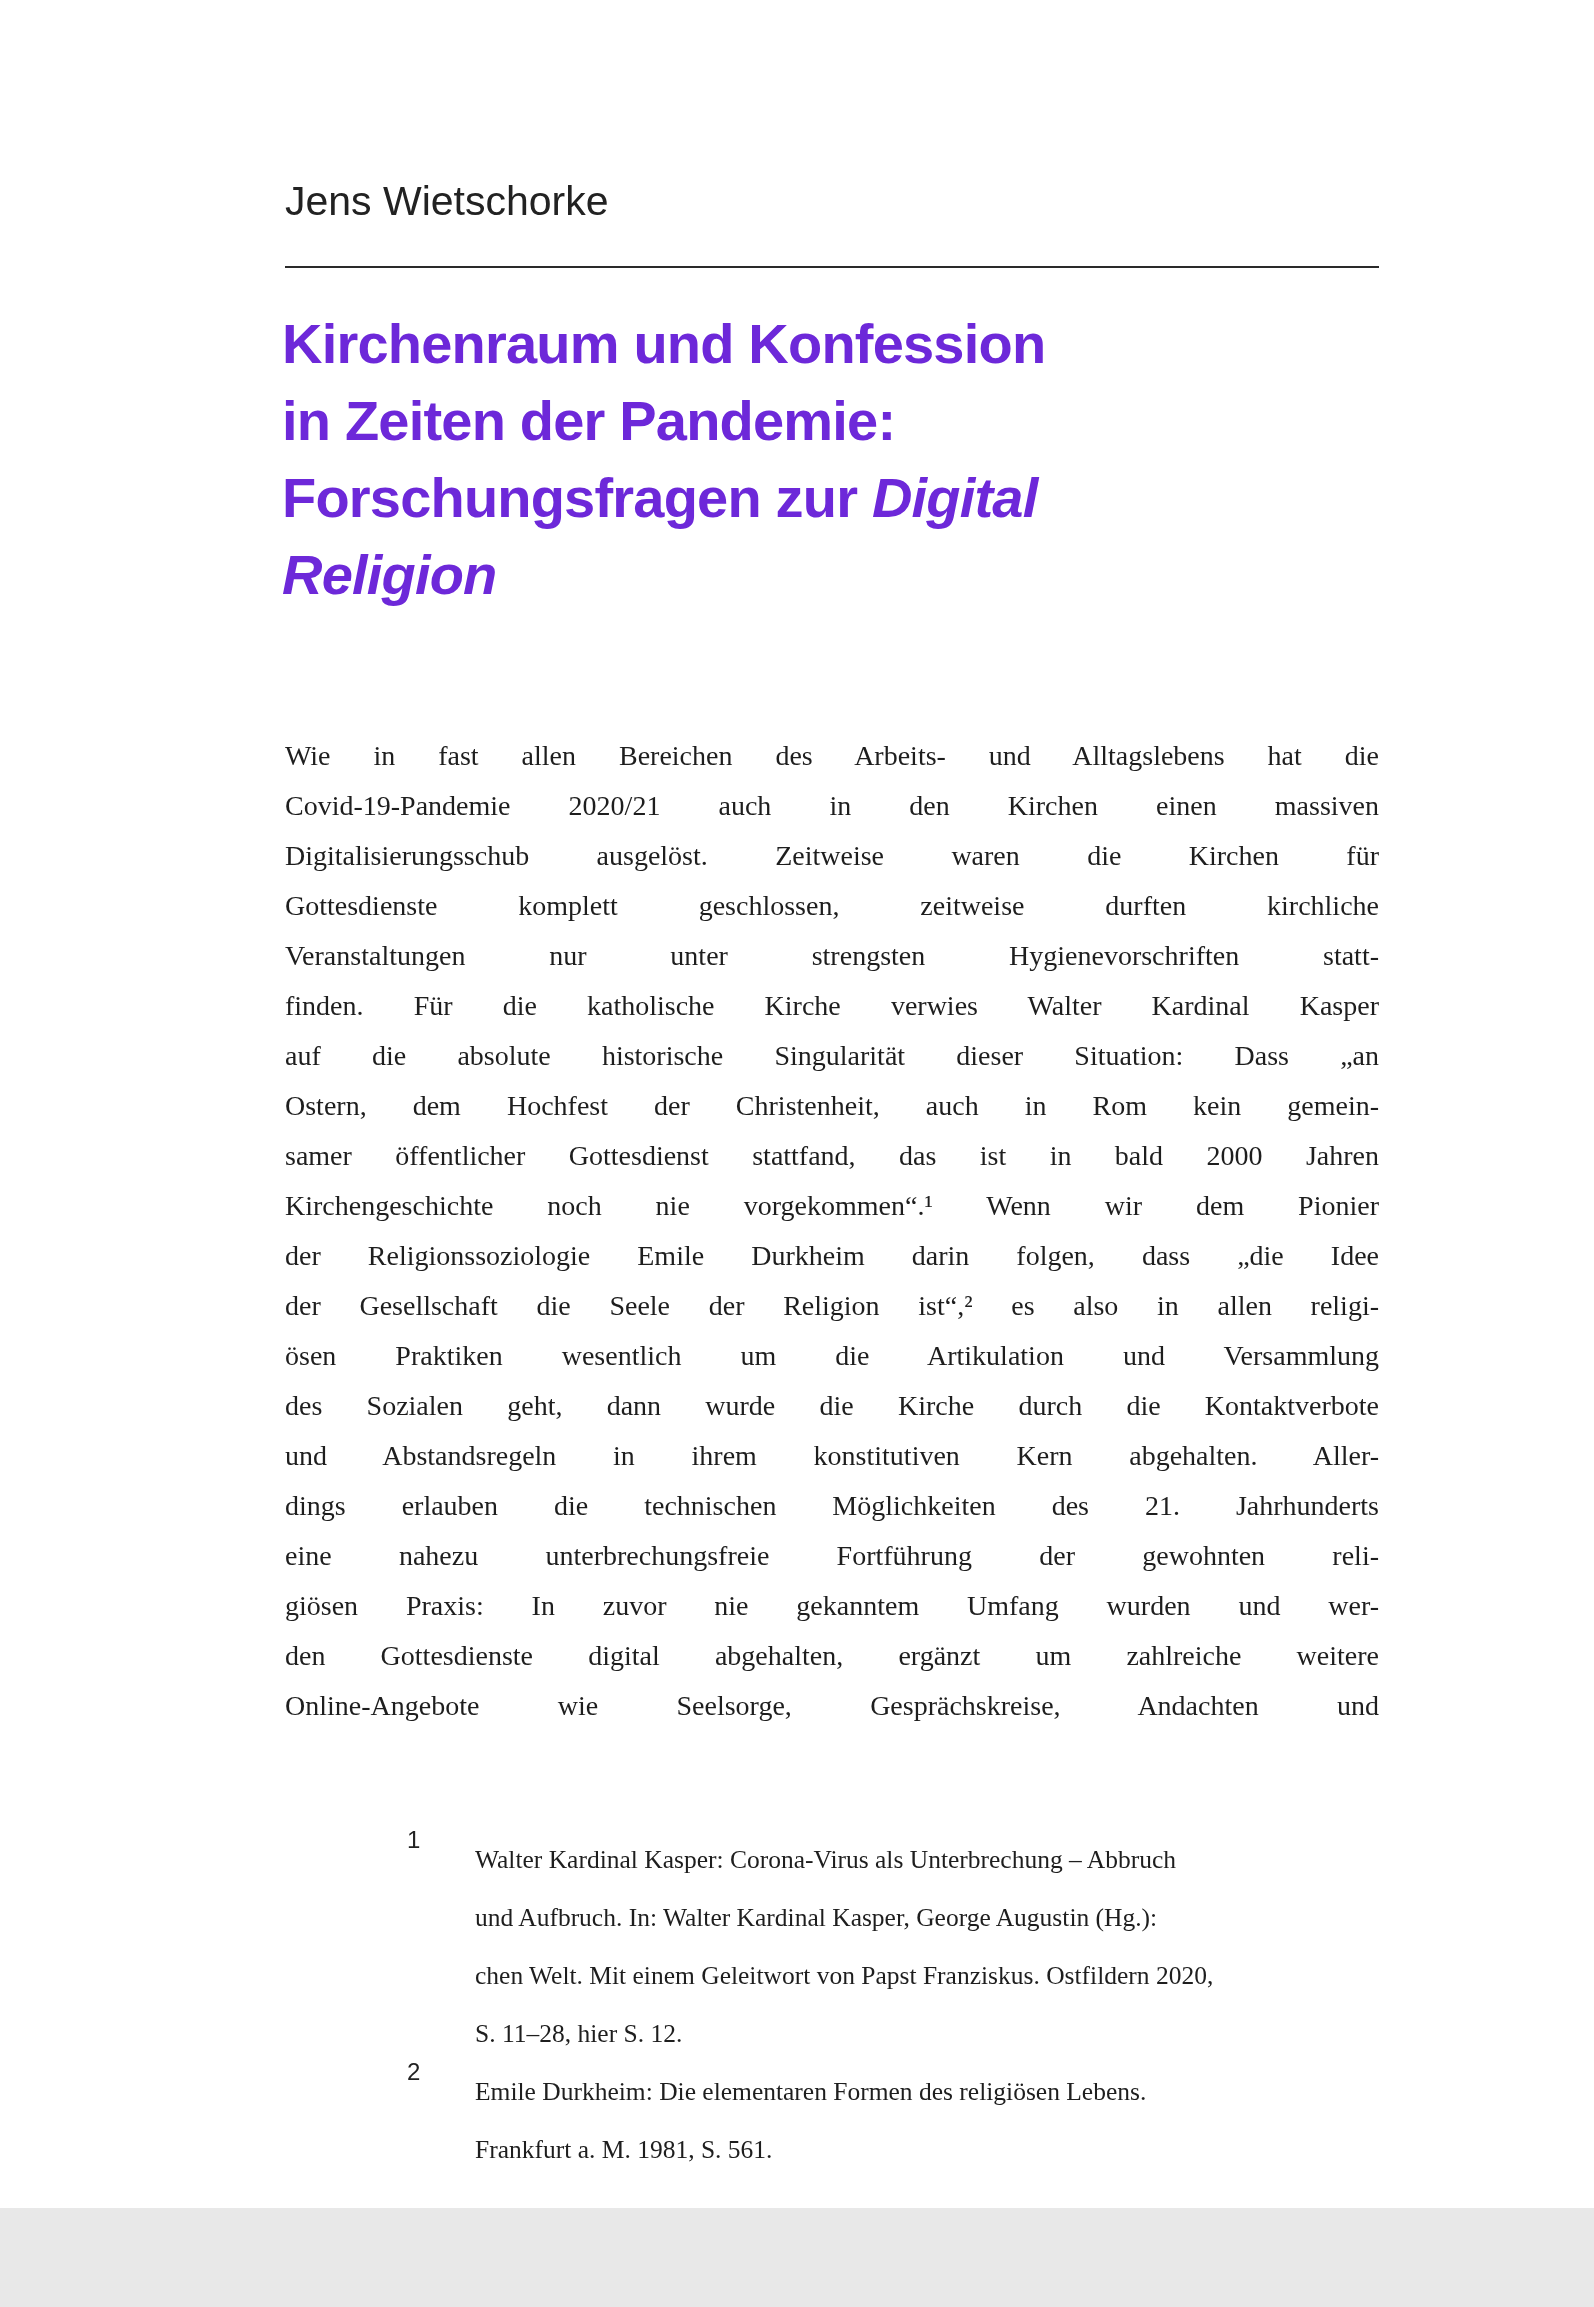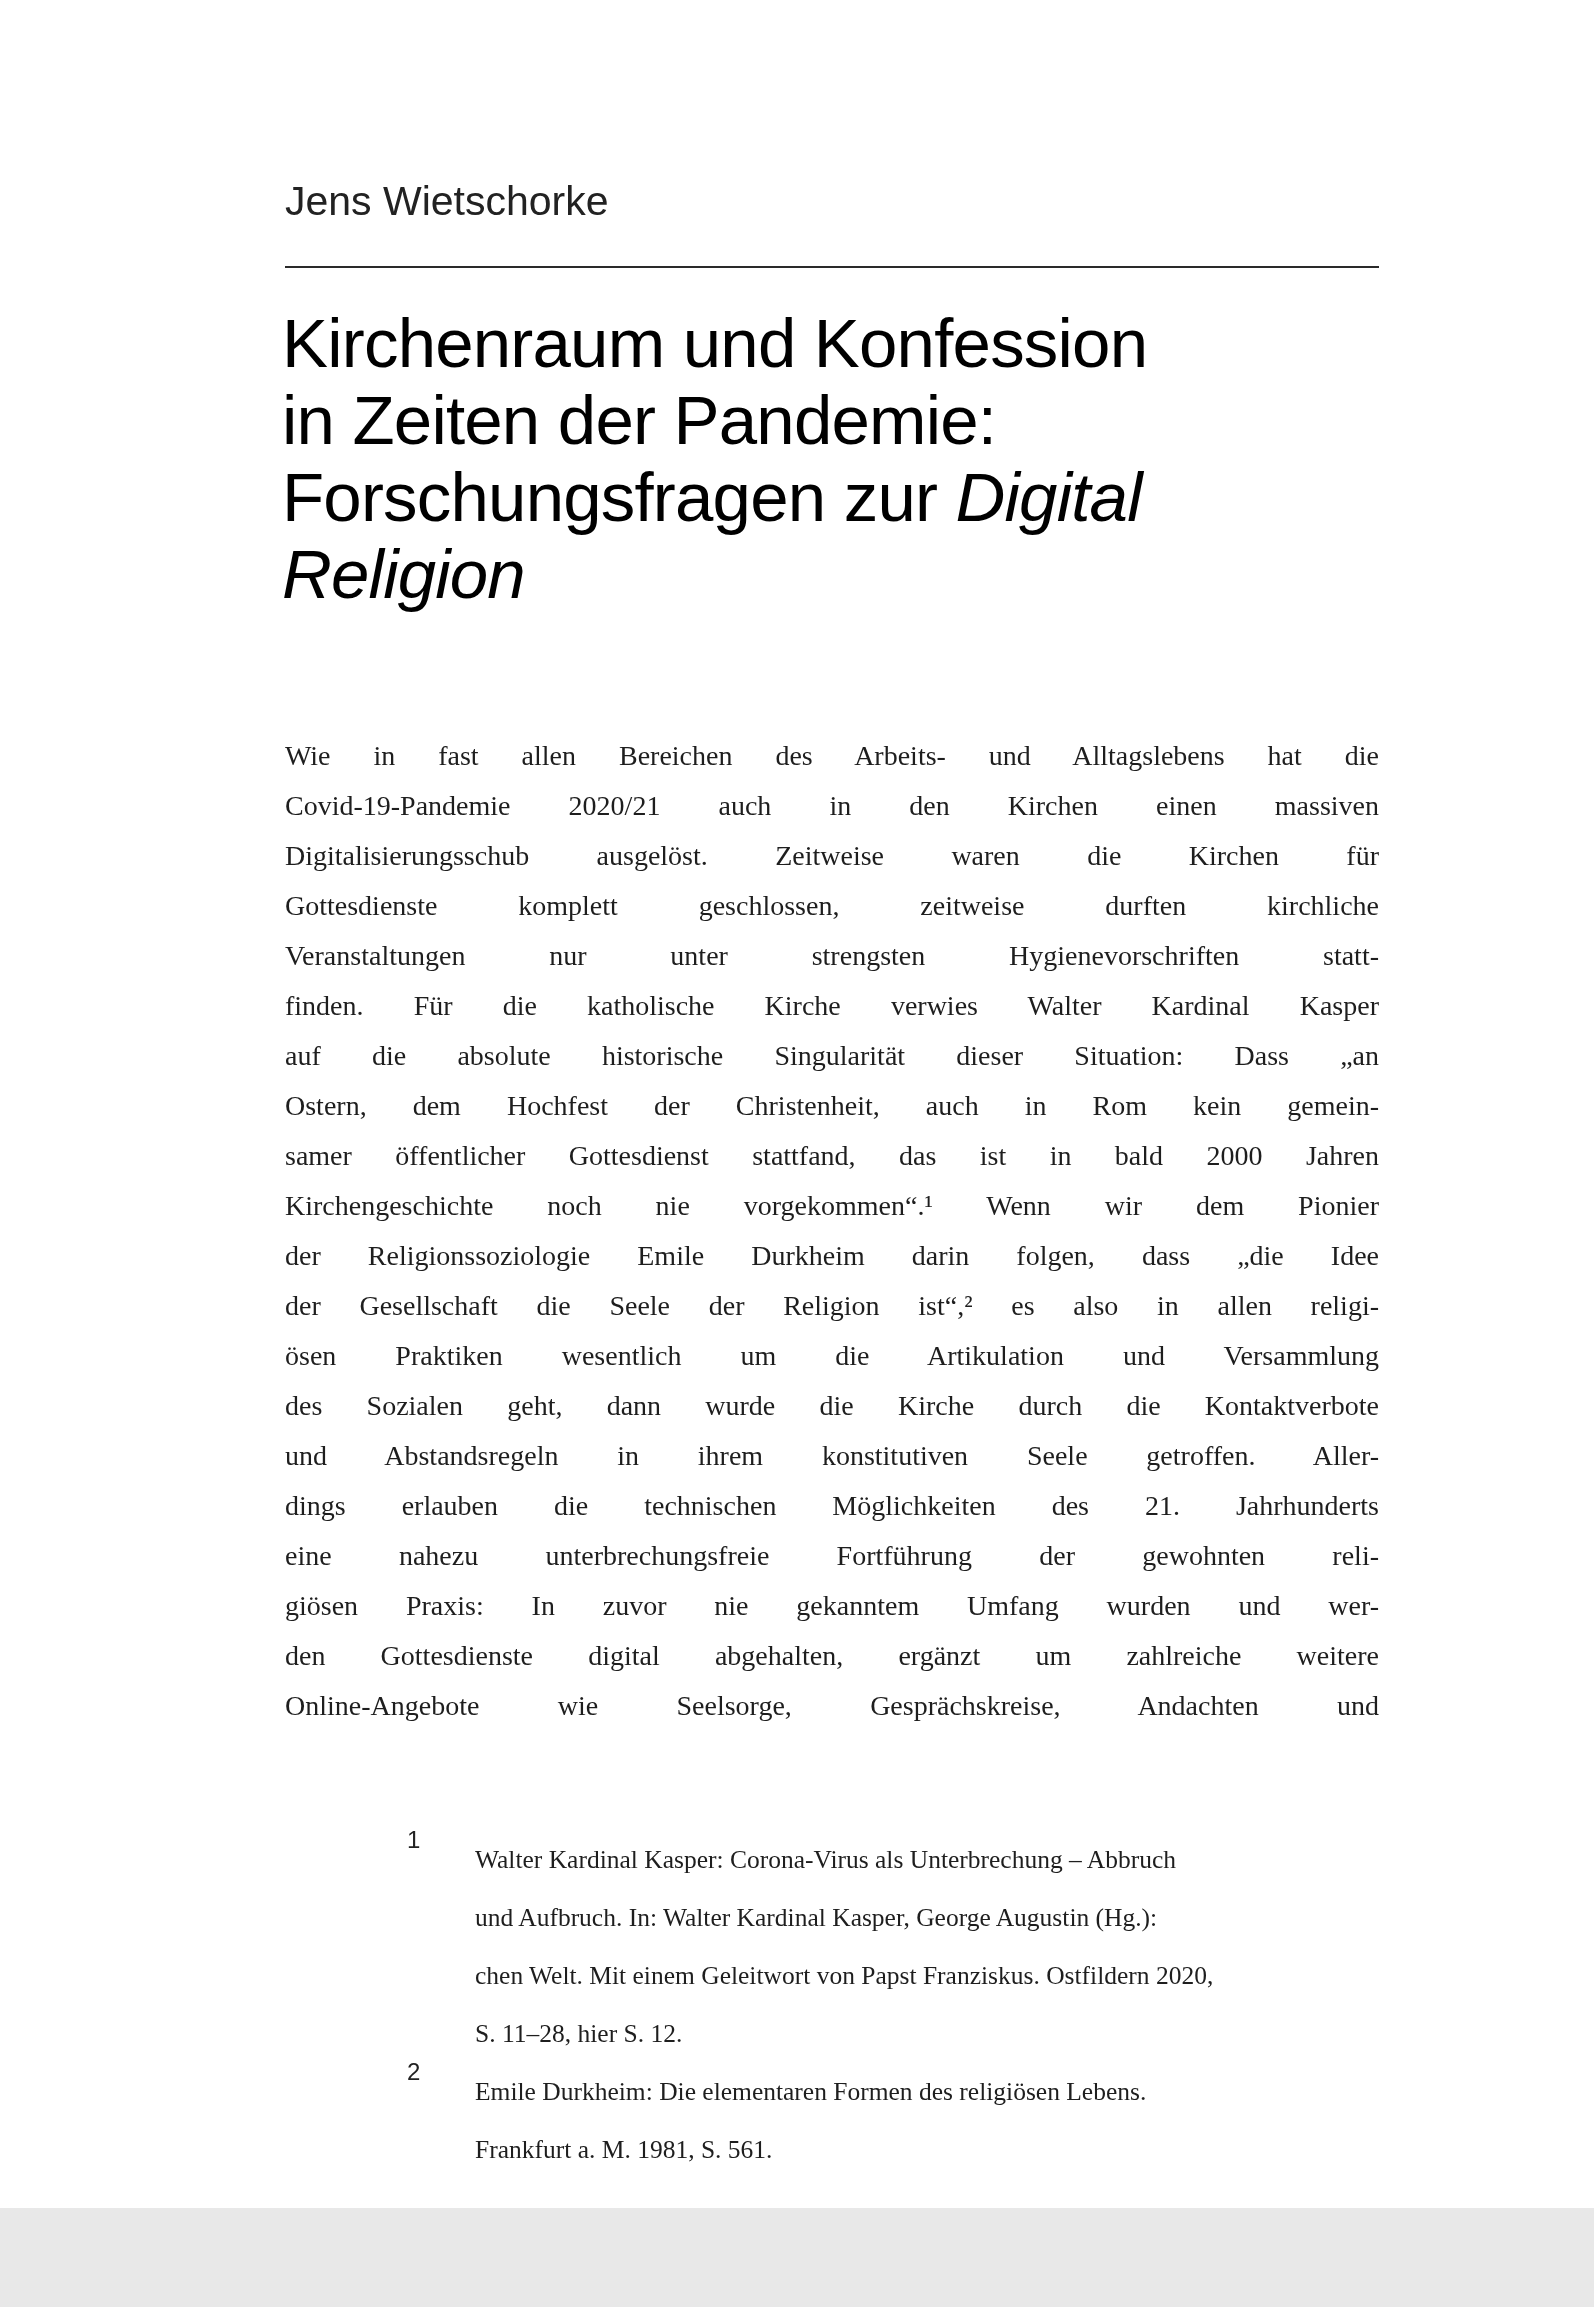--- a/index.html
+++ b/index.html
@@ -30,25 +30,25 @@
     height:2.4px;
     background:#2a2a2a;
   }
   .title{
     position:absolute;
     left:282px;
     top:305px;
     margin:0;
     width:1196px;
     font-family:"Liberation Sans",sans-serif;
-    font-weight:400;
-    font-size:69px;
+    font-weight:700;
+    font-size:56px;
     line-height:77px;
     letter-spacing:-0.8px;
-    color:#000000;
+    color:#6d28d9;
   }
   .tline{display:block;}
   .title em{font-style:italic;}
   .body-text{
     position:absolute;
     left:285px;
     top:731px;
     width:1094px;
     font-size:28px;
     line-height:50px;
@@ -103,21 +103,21 @@
     <div class="bline">Veranstaltungen nur unter strengsten Hygienevorschriften statt-</div>
     <div class="bline">finden. Für die katholische Kirche verwies Walter Kardinal Kasper</div>
     <div class="bline">auf die absolute historische Singularität dieser Situation: Dass „an</div>
     <div class="bline">Ostern, dem Hochfest der Christenheit, auch in Rom kein gemein-</div>
     <div class="bline">samer öffentlicher Gottesdienst stattfand, das ist in bald 2000 Jahren</div>
     <div class="bline">Kirchengeschichte noch nie vorgekommen“.¹ Wenn wir dem Pionier</div>
     <div class="bline">der Religionssoziologie Emile Durkheim darin folgen, dass „die Idee</div>
     <div class="bline">der Gesellschaft die Seele der Religion ist“,² es also in allen religi-</div>
     <div class="bline">ösen Praktiken wesentlich um die Artikulation und Versammlung</div>
     <div class="bline">des Sozialen geht, dann wurde die Kirche durch die Kontaktverbote</div>
-    <div class="bline">und Abstandsregeln in ihrem konstitutiven Seele getroffen. Aller-</div>
+    <div class="bline">und Abstandsregeln in ihrem konstitutiven Kern abgehalten. Aller-</div>
     <div class="bline">dings erlauben die technischen Möglichkeiten des 21. Jahrhunderts</div>
     <div class="bline">eine nahezu unterbrechungsfreie Fortführung der gewohnten reli-</div>
     <div class="bline">giösen Praxis: In zuvor nie gekanntem Umfang wurden und wer-</div>
     <div class="bline">den Gottesdienste digital abgehalten, ergänzt um zahlreiche weitere</div>
     <div class="bline">Online-Angebote wie Seelsorge, Gesprächskreise, Andachten und</div>
   </div>
 
   <div class="footnotes">
     <div class="fn">
       <div class="fn-num">1</div>

